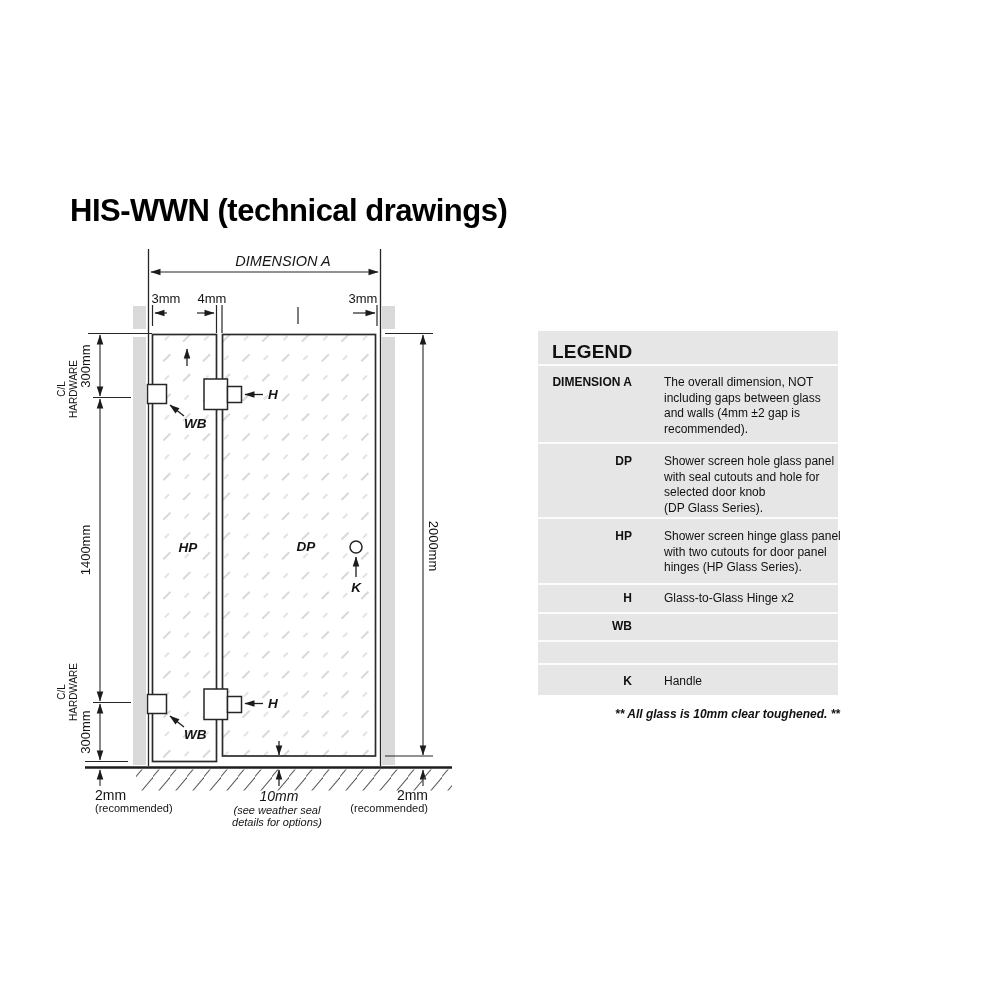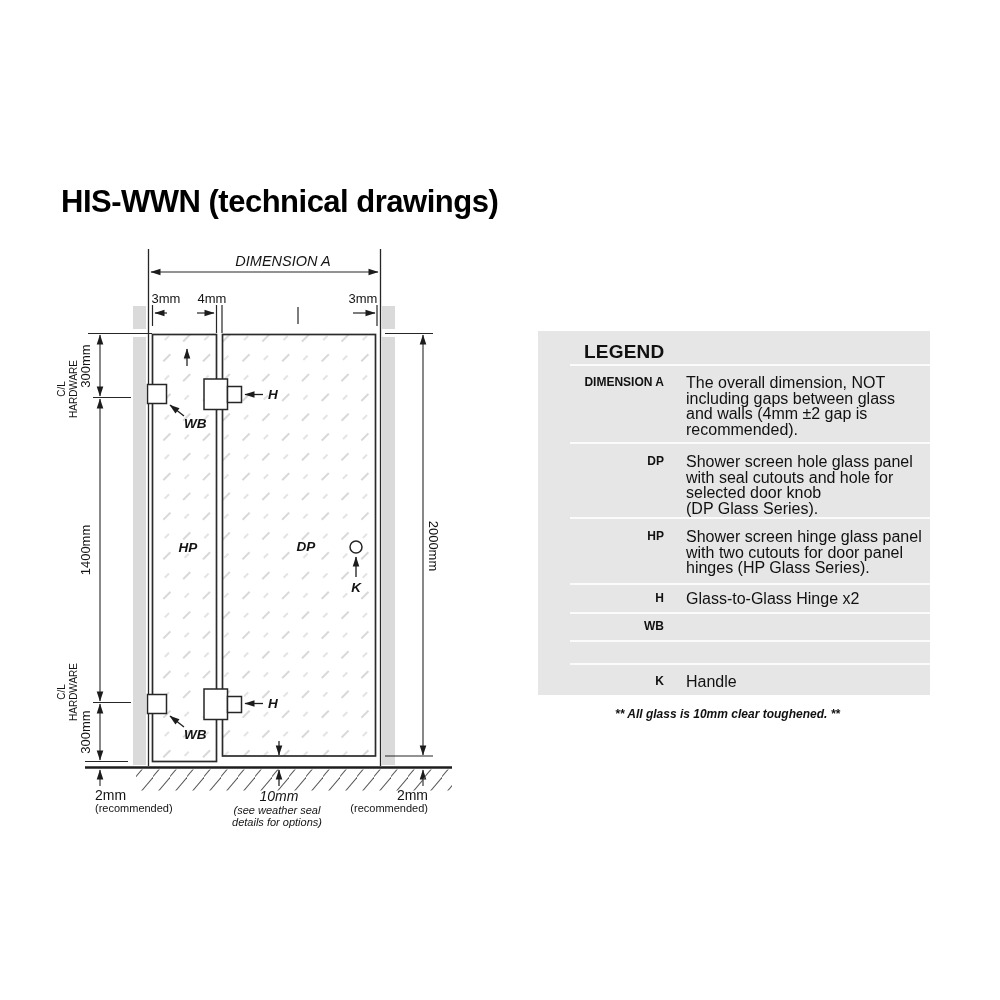--- a/index.html
+++ b/index.html
@@ -1,32 +1,32 @@
 <!DOCTYPE html>
 <html><head>
 <meta charset="utf-8">
 <style>
   html,body{margin:0;padding:0;background:#fff;}
   body{width:1000px;height:1000px;position:relative;font-family:"Liberation Sans",sans-serif;color:#111;overflow:hidden;}
-  .page-title{position:absolute;left:61px;top:184px;font-size:31px;font-weight:bold;letter-spacing:-0.5px;color:#000;margin:0;white-space:nowrap;}
+  .page-title{position:absolute;left:61px;top:184px;font-size:31px;font-weight:bold;letter-spacing:-0.5px;color:#000;margin:9px;white-space:nowrap;}
   svg{position:absolute;left:0;top:0;}
   svg text{font-family:"Liberation Sans",sans-serif;fill:#141414;}
   .t13{font-size:13px;}
   .t14{font-size:14px;}
   .t11{font-size:11px;}
   .t10{font-size:10px;}
   .it{font-style:italic;}
   .lbl{font-size:13.5px;font-style:italic;font-weight:bold;}
   .dimA{font-size:14.5px;font-style:italic;}
   
-  .legend{position:absolute;left:538px;top:331px;width:360px;height:364px;background:#e6e6e6;padding-left:32px;}
+  .legend{position:absolute;left:538px;top:331px;width:300px;height:364px;background:#e6e6e6;}
   .lg-head{height:33px;padding:10px 0 0 14px;box-sizing:border-box;font-size:19px;font-weight:bold;letter-spacing:0.2px;}
   .lg-row{display:flex;box-sizing:border-box;border-top:2px solid #fbfbfb;}
   .lg-term{flex:none;width:94px;text-align:right;font-weight:bold;font-size:12px;line-height:15.5px;}
-  .lg-desc{margin-left:22px;font-size:16px;line-height:15.5px;white-space:nowrap;}
+  .lg-desc{margin-left:32px;font-size:12px;line-height:15.5px;white-space:nowrap;}
   .lg-desc span{display:block;}
   .lg-foot{position:absolute;left:538px;top:707px;width:302px;text-align:right;font-size:12px;font-style:italic;font-weight:bold;}
 </style>
 </head>
 <body>
 
 <h1 class="page-title">HIS-WWN (technical drawings)</h1>
 
 <svg width="1000" height="1000" viewBox="0 0 1000 1000">
   <defs>

